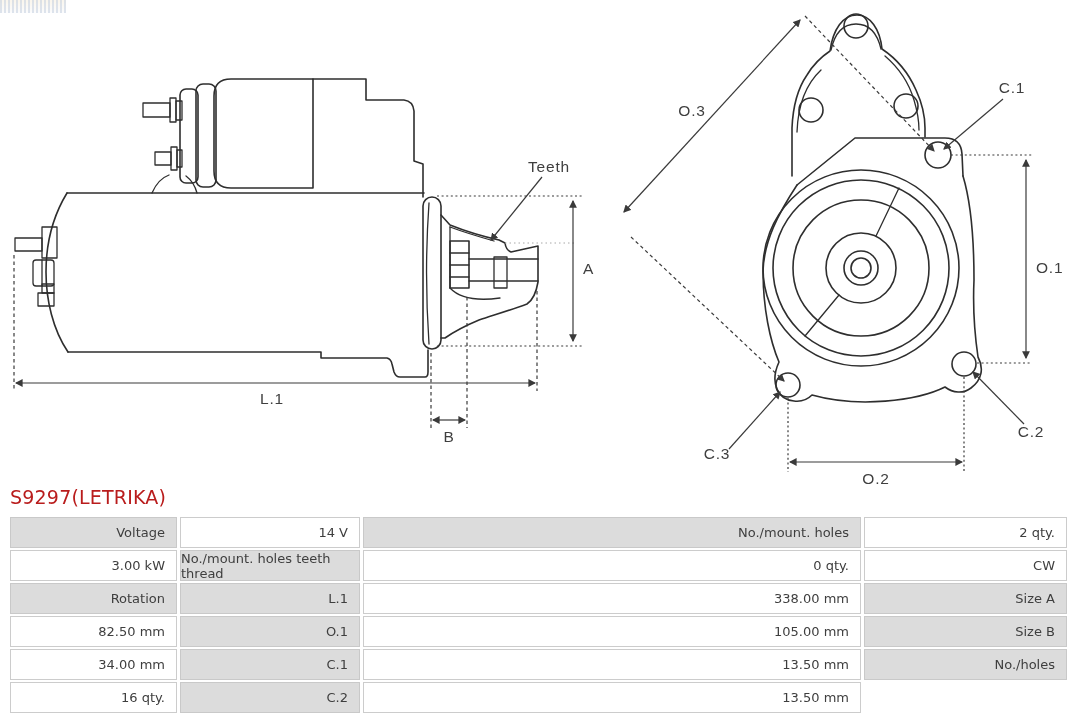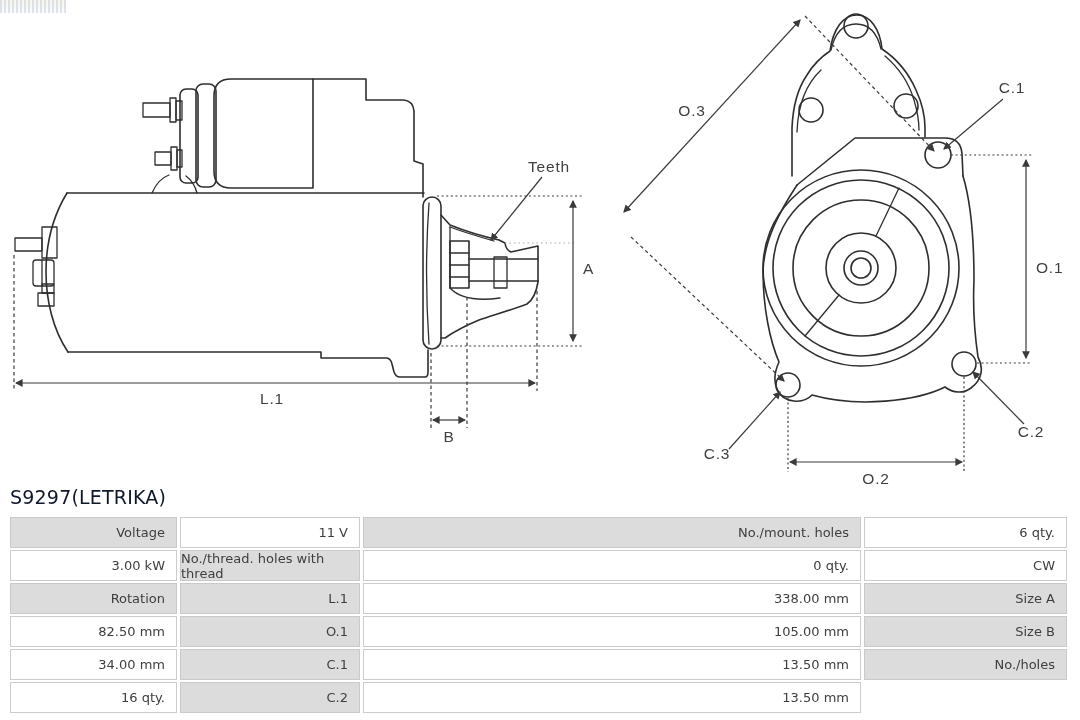--- a/index.html
+++ b/index.html
@@ -9,21 +9,21 @@
     background-image:repeating-linear-gradient(90deg,rgba(140,162,195,.55) 0 2px,rgba(255,255,255,0) 2px 4px),
                      linear-gradient(rgba(236,221,186,.55),rgba(230,235,245,.30));}
   #diagram{position:absolute;left:0;top:0;}
   .draw{stroke:#2e2e2e;stroke-width:1.6;fill:none;stroke-linejoin:round;stroke-linecap:round;}
   .draw-thin{stroke:#2e2e2e;stroke-width:1.3;fill:none;stroke-linejoin:round;stroke-linecap:round;}
   .dim{stroke:#3a3a3a;stroke-width:1.2;fill:none;}
   .dash{stroke-dasharray:3.5,3;}
   .dot{stroke-dasharray:2,2.6;}
   .faint{stroke:#a8a8a8;stroke-width:1;stroke-dasharray:1.5,3;}
   .dimtxt{font-family:"Liberation Sans",sans-serif;font-size:15.5px;fill:#3f3f3f;letter-spacing:.8px;}
-  #part-number{position:absolute;left:10px;top:486px;font-size:19px;color:#0f172a;letter-spacing:.2px;}
+  #part-number{position:absolute;left:10px;top:486px;font-size:19px;color:#b91c1c;letter-spacing:.2px;}
   #spec-table{position:absolute;left:10px;top:517px;display:grid;
     grid-template-columns:167px 180px 498px 203px;column-gap:3px;row-gap:2px;grid-auto-rows:31px;}
   .cell{display:flex;align-items:center;justify-content:flex-end;padding-right:11px;
         font-size:13px;color:#3e3e3e;box-sizing:border-box;}
   .lbl{background:#dcdcdc;border:1px solid #c9c9c9;}
   .val{background:#ffffff;border:1px solid #cccccc;}
 </style>
 </head>
 <body>
 
@@ -145,26 +145,26 @@
       <line class="dim dot" x1="964" y1="377" x2="964" y2="472"></line>
       <line class="dim" x1="790" y1="462" x2="962" y2="462" marker-start="url(#arr)" marker-end="url(#arr)"></line>
       <text class="dimtxt" x="876" y="484" text-anchor="middle">O.2</text>
     </g>
   </svg>
 
   <div id="part-number">S9297(LETRIKA)</div>
 
   <div id="spec-table">
     <div class="cell lbl">Voltage</div>
-    <div class="cell val">11 V</div>
+    <div class="cell val">14 V</div>
     <div class="cell lbl">No./mount. holes</div>
-    <div class="cell val">6 qty.</div>
+    <div class="cell val">2 qty.</div>
 
     <div class="cell val">3.00 kW</div>
-    <div class="cell lbl">No./thread. holes with thread</div>
+    <div class="cell lbl">No./mount. holes teeth thread</div>
     <div class="cell val">0 qty.</div>
 
     <div class="cell val">CW</div>
     <div class="cell lbl">Rotation</div>
     <div class="cell lbl">L.1</div>
     <div class="cell val">338.00 mm</div>
 
     <div class="cell lbl">Size A</div>
     <div class="cell val">82.50 mm</div>
     <div class="cell lbl">O.1</div>

